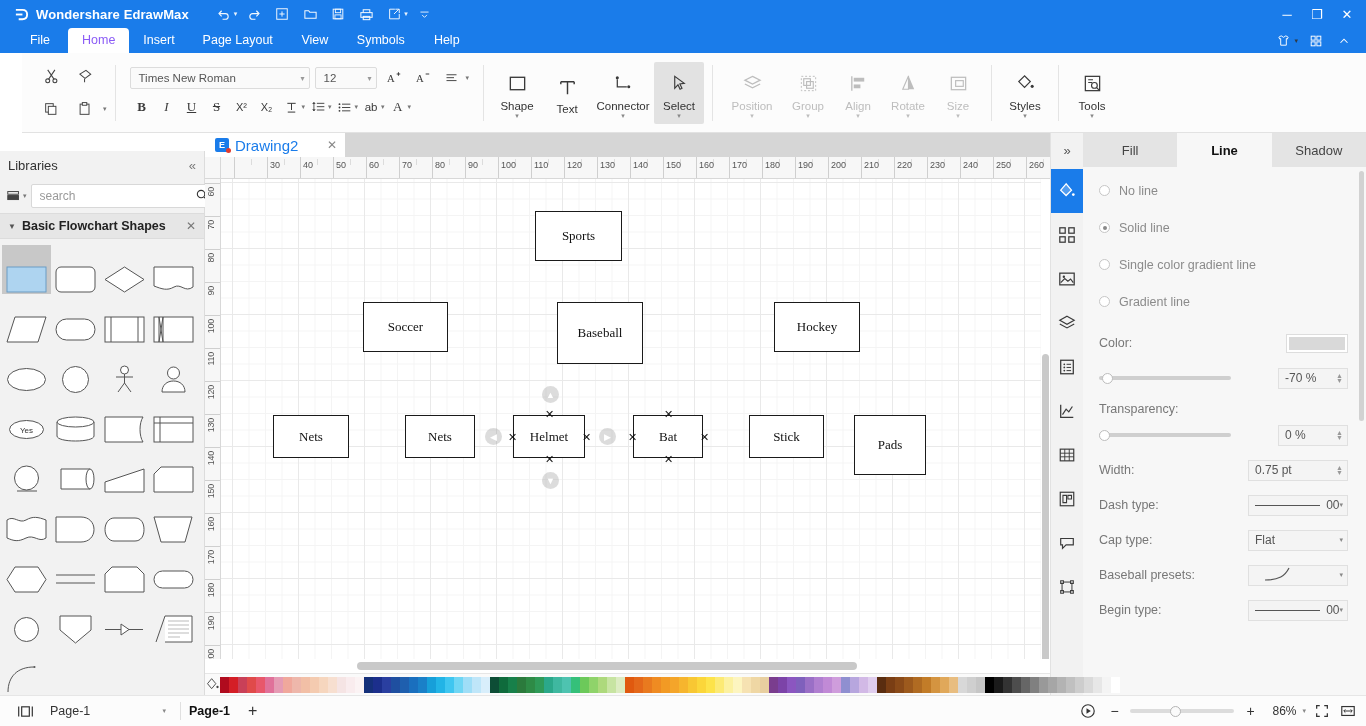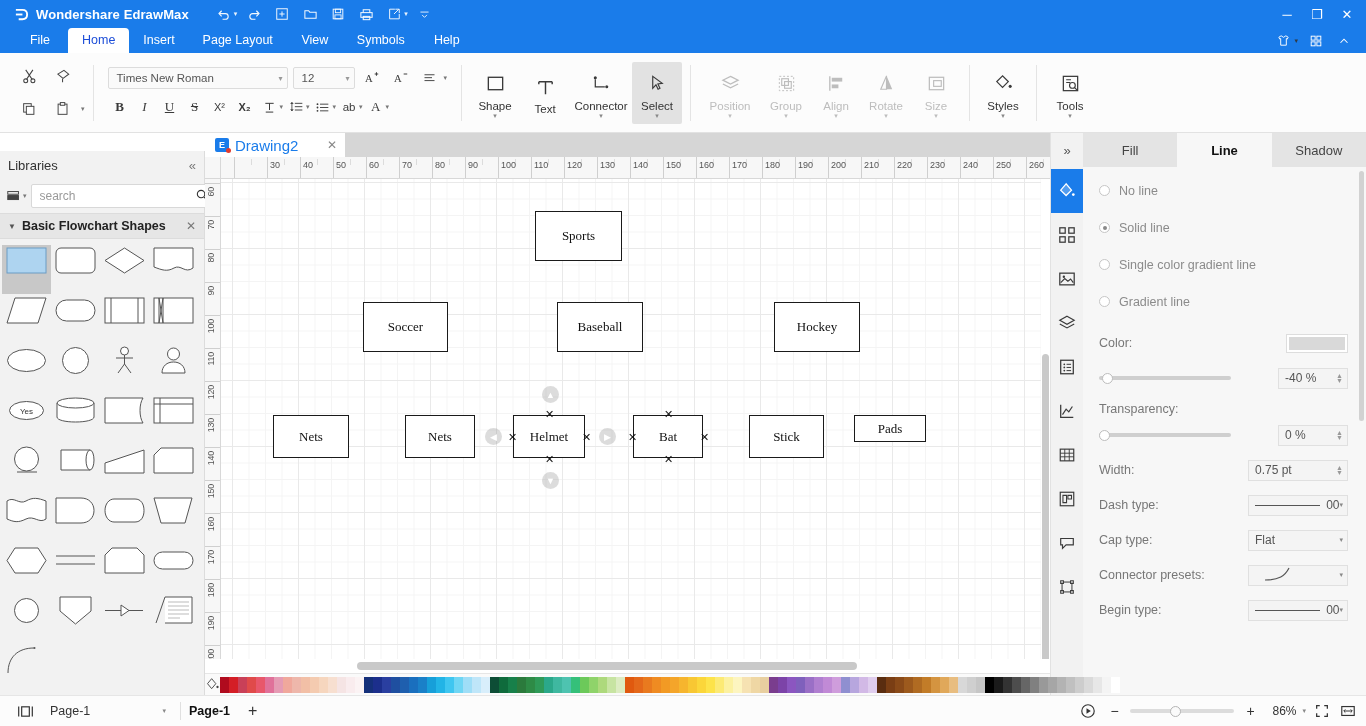--- a/index.html
+++ b/index.html
@@ -36,34 +36,34 @@
 
   
   .menubar {
     height: 25px; background: #1A7CEA; display: flex; align-items: flex-end; flex: none; position: relative;
   }
   .menu-item {
     color: #fff; font-size: 12.5px; padding: 0 14px; height: 25px; line-height: 25px;
     cursor: pointer; min-width: 56px; text-align: center;
   }
   .menu-item.active {
-    background: #fff; color: #1d4ed8; border-radius: 4px 4px 0 0; font-weight: normal; text-align: right;
+    background: #fff; color: #8b5cf6; border-radius: 4px 4px 0 0; font-weight: normal; text-align: right;
   }
   .menu-item:first-child { margin-left: 12px; }
   .menu-spacer { flex: 1; }
   .menu-right { display: flex; align-items: center; height: 25px; padding-right: 10px; gap: 4px; }
   .menu-right .mr-btn {
     color: #fff; display: flex; align-items: center; justify-content: center;
     width: 24px; height: 22px; cursor: pointer; font-size: 13px;
   }
 
   
   .ribbon {
     height: 80px; background: #fcfcfc; border-bottom: 1px solid #e2e2e2;
-    display: flex; align-items: flex-end; flex: none;
+    display: flex; align-items: flex-end; flex: none; margin-left: 22px;
   }
   .rgroup { display: flex; align-items: center; padding: 0 6px; height: 100%; }
   .rsep { width: 1px; background: #e4e4e4; margin: 12px 2px; height: 56px; align-self: center; }
 
   .clip-col { display: flex; flex-direction: column; justify-content: center; gap: 2px; padding-left: 10px;}
   .clip-row { display: flex; align-items: center; gap: 8px; height: 30px; }
   .ico-btn {
     display: flex; align-items: center; justify-content: center;
     width: 26px; height: 26px; cursor: pointer; color: #444; font-size: 15px;
   }
@@ -126,21 +126,21 @@
   }
   .lib-cat .tri { font-size: 8px; color: #555; margin-right: 6px; }
   .lib-cat .nm { font-size: 12.5px; font-weight: bold; color: #222; }
   .lib-cat .x { margin-left: auto; color: #777; font-size: 12px; cursor: pointer; }
   .shapes {
     flex: 1; overflow: hidden; padding: 6px 0 0 0; background: #f2f2f2;
     display: grid; grid-template-columns: repeat(4, 49px); justify-content: start; padding-left: 2px;
     align-content: start; row-gap: 1px;
   }
   .shape-cell {
-    width: 49px; height: 49px; display: flex; align-items: flex-start; justify-content: center; cursor: pointer;
+    width: 49px; height: 49px; display: flex; align-items: flex-end; justify-content: center; cursor: pointer;
   }
   .shape-cell.sel { background: #c8c8c8; }
   .shape-cell svg { display: block; }
 
   
   .canvas-area { flex: 1; display: flex; flex-direction: column; min-width: 0; background: #fff; position: relative; }
   .tabstrip { height: 24px; background: #d6d6d6; display: flex; align-items: flex-end; flex:none;}
   .doctab {
     height: 24px; background: #fff; display: flex; align-items: center; gap: 6px;
     padding: 0 8px 0 10px; min-width: 140px; cursor: pointer;
@@ -449,21 +449,21 @@
               </svg>
           </div>
           <div class="mini-caret">▾</div>
         </div>
         <div class="fmt-row">
           <div class="fmt-btn" style="font-weight:bold;font-family:'Liberation Serif',serif;">B</div>
           <div class="fmt-btn" style="font-style:italic;font-family:'Liberation Serif',serif;">I</div>
           <div class="fmt-btn" style="text-decoration:underline;font-family:'Liberation Serif',serif;">U</div>
           <div class="fmt-btn" style="text-decoration:line-through;font-family:'Liberation Serif',serif;">S</div>
           <div class="fmt-btn" style="font-size:11px;">X²</div>
-          <div class="fmt-btn" style="font-size:11px;font-weight:bold;">X₂</div>
+          <div class="fmt-btn" style="font-size:11px;">X₂</div>
           <div class="fmt-btn">
             <svg width="15" height="15" viewBox="0 0 18 18">
                 <path d="M4 4h10M9 4v8" stroke="#3a3a3a" stroke-width="1.2"></path>
                 <path d="M4.5 14.5h9" stroke="#3a3a3a" stroke-width="1.2"></path>
               </svg>
           </div>
           <div class="mini-caret">▾</div>
           <div class="fmt-btn">
             <svg width="15" height="15" viewBox="0 0 18 18">
                 <path d="M7 4h9M7 8h9M7 12h9" stroke="#3a3a3a" stroke-width="1.1"></path>
@@ -971,21 +971,21 @@
           <div class="grid"></div>
           <div class="hscroll-v">
             <div class="thumb" style="top:175px;height:310px;"></div>
           </div>
         <div class="node" style="left: 314px; top: 32px; width: 87px; height: 50px;">
               <span>Sports</span>
             </div>
             <div class="node" style="left: 142px; top: 123px; width: 85px; height: 50px;">
               <span>Soccer</span>
             </div>
-            <div class="node" style="left: 336px; top: 123px; width: 86px; height: 50px;">
+            <div class="node" style="left: 336px; top: 123px; width: 86px; height: 62px;">
               <span>Baseball</span>
             </div>
             <div class="node" style="left: 553px; top: 123px; width: 86px; height: 50px;">
               <span>Hockey</span>
             </div>
             <div class="node" style="left: 52px; top: 236px; width: 76px; height: 43px;">
               <span>Nets</span>
             </div>
             <div class="node" style="left: 184px; top: 236px; width: 70px; height: 43px;">
               <span>Nets</span>
@@ -1000,21 +1000,21 @@
             <div class="node" style="left: 412px; top: 236px; width: 70px; height: 43px;">
               <span>Bat</span>
             </div>
             <div class="sel-x" style="left: 443px; top: 230px;">✕</div>
             <div class="sel-x" style="left: 443px; top: 275px;">✕</div>
             <div class="sel-x" style="left: 407px; top: 252.5px;">✕</div>
             <div class="sel-x" style="left: 479px; top: 252.5px;">✕</div>
             <div class="node" style="left: 528px; top: 236px; width: 75px; height: 43px;">
               <span>Stick</span>
             </div>
-            <div class="node" style="left: 633px; top: 236px; width: 72px; height: 27px;">
+            <div class="node" style="left: 633px; top: 236px; width: 72px; height: 60px;">
               <span>Pads</span>
             </div>
             <div class="arrow-btn" style="left: 321px; top: 207px;">▲</div>
             <div class="arrow-btn" style="left: 321px; top: 293px;">▼</div>
             <div class="arrow-btn" style="left: 264px; top: 249px;">◀</div>
             <div class="arrow-btn" style="left: 378px; top: 249px;">▶</div>
           </div>
       </div>
 
       <div class="canvas-hbar">
@@ -1236,21 +1236,21 @@
                 <i></i>
               </span>
           </div>
 
           <div class="prop-row">
             <span class="slider">
               <span class="track"></span>
               <span class="knob" style="left:3px;"></span>
             </span>
             <span class="spin">
-              <span class="v">-40 %</span>
+              <span class="v">-70 %</span>
               <span class="arrows">
                   <span>▲</span>
                   <span>▼</span>
                 </span>
             </span>
           </div>
 
           <div class="prop-row" style="min-height:20px;margin-bottom:2px;">
             <span class="prop-lbl">Transparency:</span>
           </div>
@@ -1292,21 +1292,21 @@
 
           <div class="prop-row">
             <span class="prop-lbl">Cap type:</span>
             <span class="combo">
               <span class="v">Flat</span>
               <span class="ca">▾</span>
             </span>
           </div>
 
           <div class="prop-row">
-            <span class="prop-lbl">Connector presets:</span>
+            <span class="prop-lbl">Baseball presets:</span>
             <span class="combo">
               <span class="v">
                 <svg width="46" height="16" viewBox="0 0 46 16">
                     <path d="M10 14C24 14 30 10 34 2" stroke="#555" stroke-width="1.2" fill="none"></path>
                   </svg>
               </span>
               <span class="ca">▾</span>
             </span>
           </div>
 

